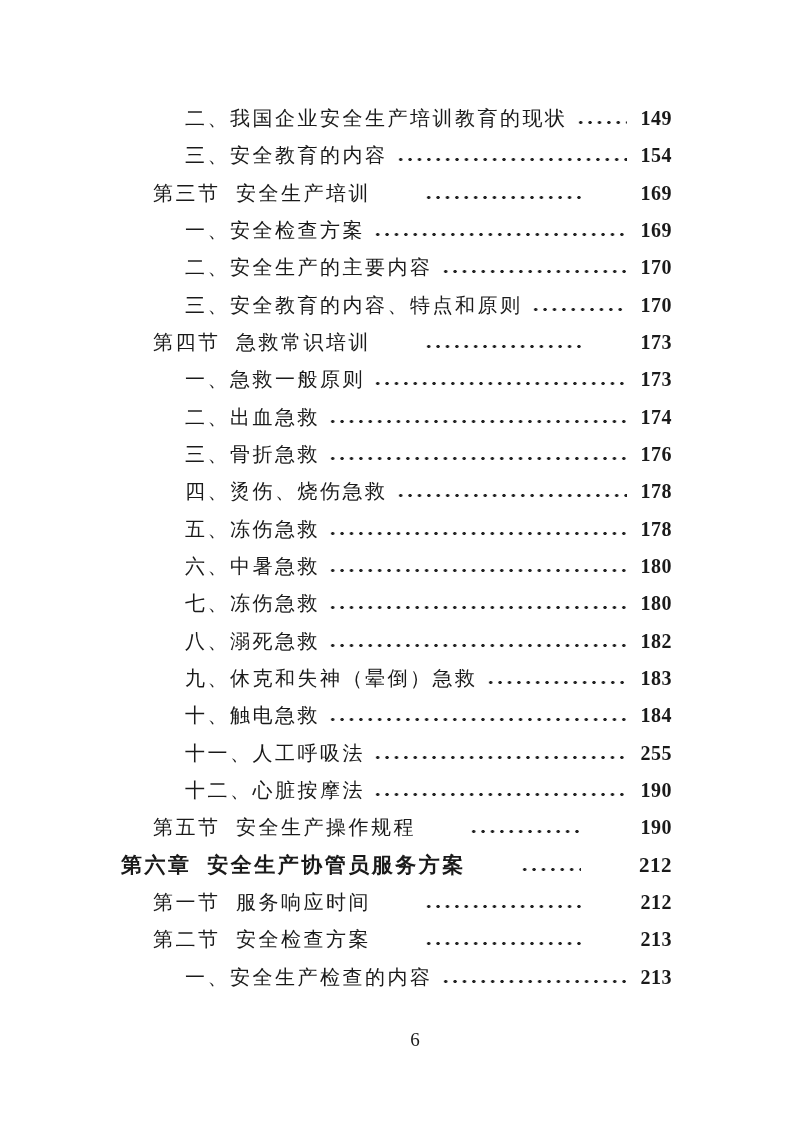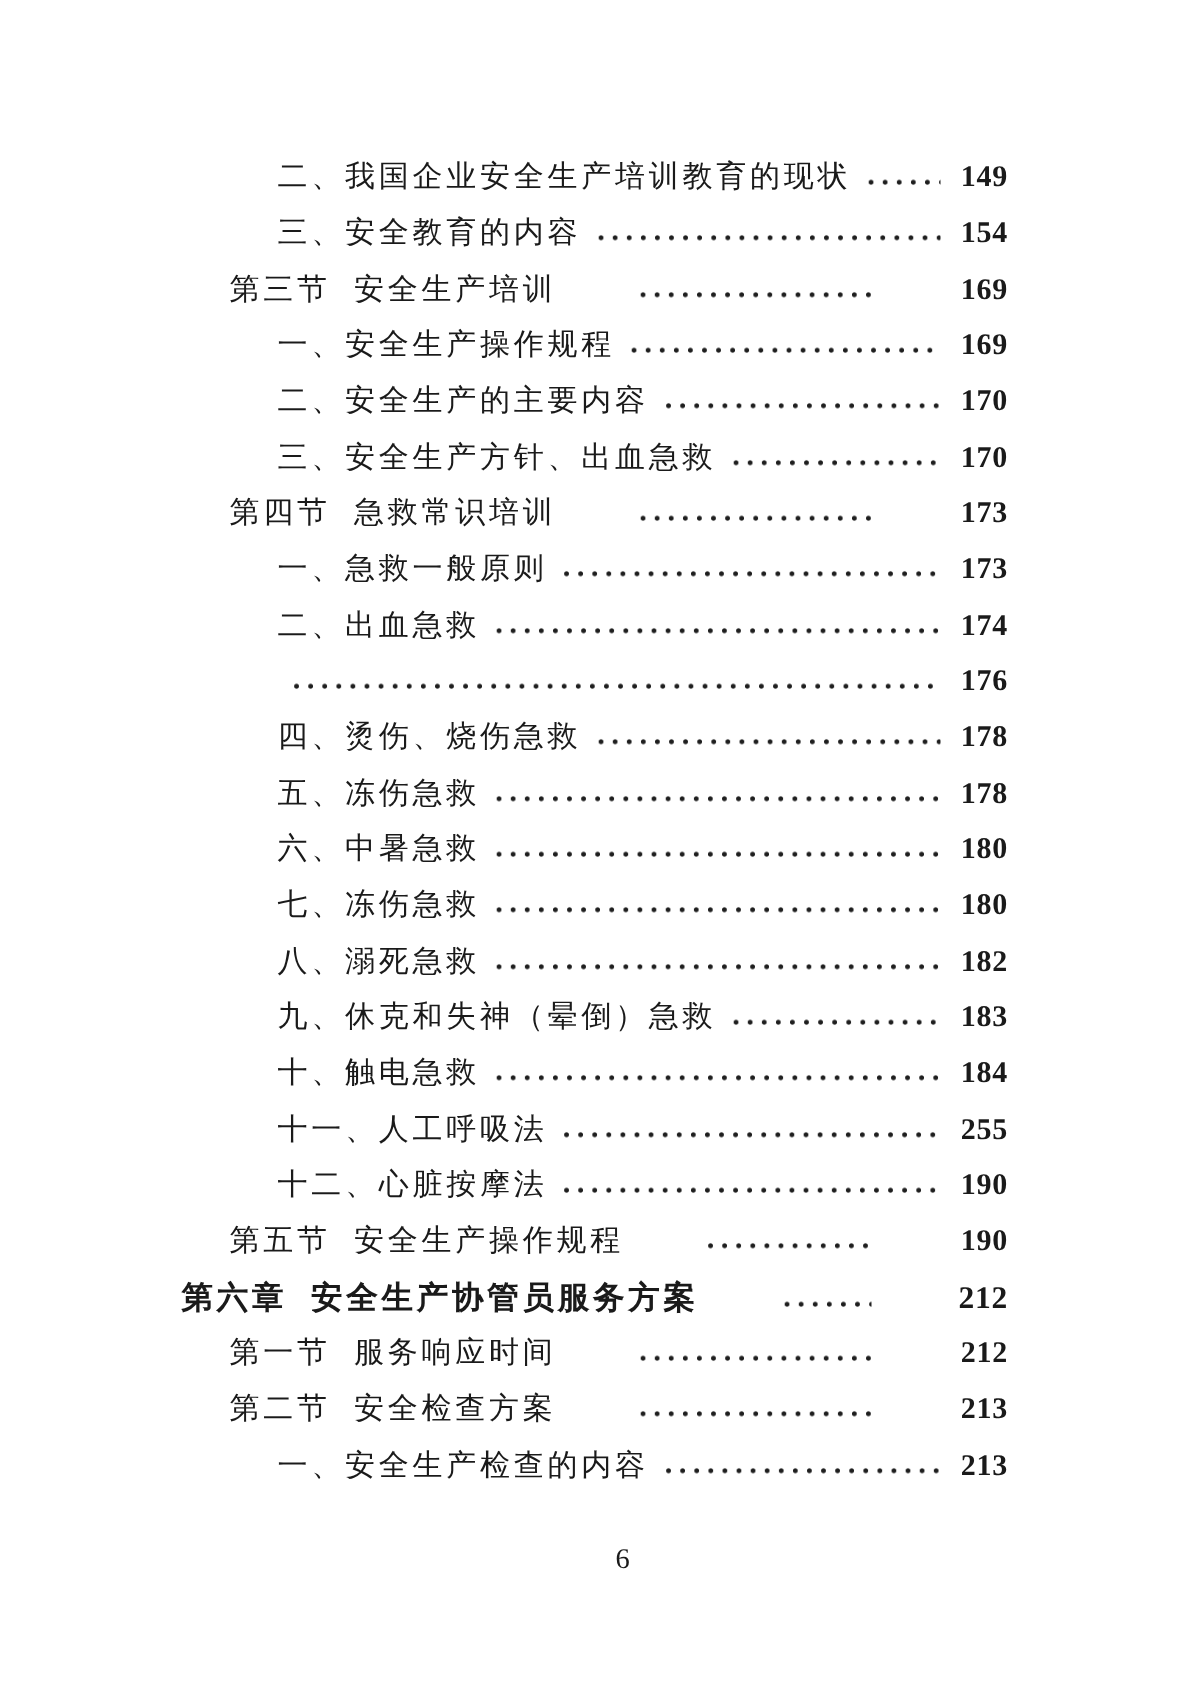--- a/index.html
+++ b/index.html
@@ -91,33 +91,33 @@
       <span class="pagenum">154</span>
     </div>
 
     <div class="row level-1">
       <span class="label">第三节 安全生产培训</span>
       <span class="leader"></span>
       <span class="pagenum">169</span>
     </div>
 
     <div class="row level-2">
-      <span class="label">一、安全生产操作规程</span>
+      <span class="label">一、安全检查方案</span>
       <span class="leader"></span>
       <span class="pagenum">169</span>
     </div>
 
     <div class="row level-2">
       <span class="label">二、安全生产的主要内容</span>
       <span class="leader"></span>
       <span class="pagenum">170</span>
     </div>
 
     <div class="row level-2">
-      <span class="label">三、安全生产方针、出血急救</span>
+      <span class="label">三、安全教育的内容、特点和原则</span>
       <span class="leader"></span>
       <span class="pagenum">170</span>
     </div>
 
     <div class="row level-1">
       <span class="label">第四节 急救常识培训</span>
       <span class="leader"></span>
       <span class="pagenum">173</span>
     </div>
 
@@ -127,20 +127,21 @@
       <span class="pagenum">173</span>
     </div>
 
     <div class="row level-2">
       <span class="label">二、出血急救</span>
       <span class="leader"></span>
       <span class="pagenum">174</span>
     </div>
 
     <div class="row level-2">
+      <span class="label">三、骨折急救</span>
       <span class="leader"></span>
       <span class="pagenum">176</span>
     </div>
 
     <div class="row level-2">
       <span class="label">四、烫伤、烧伤急救</span>
       <span class="leader"></span>
       <span class="pagenum">178</span>
     </div>
 

